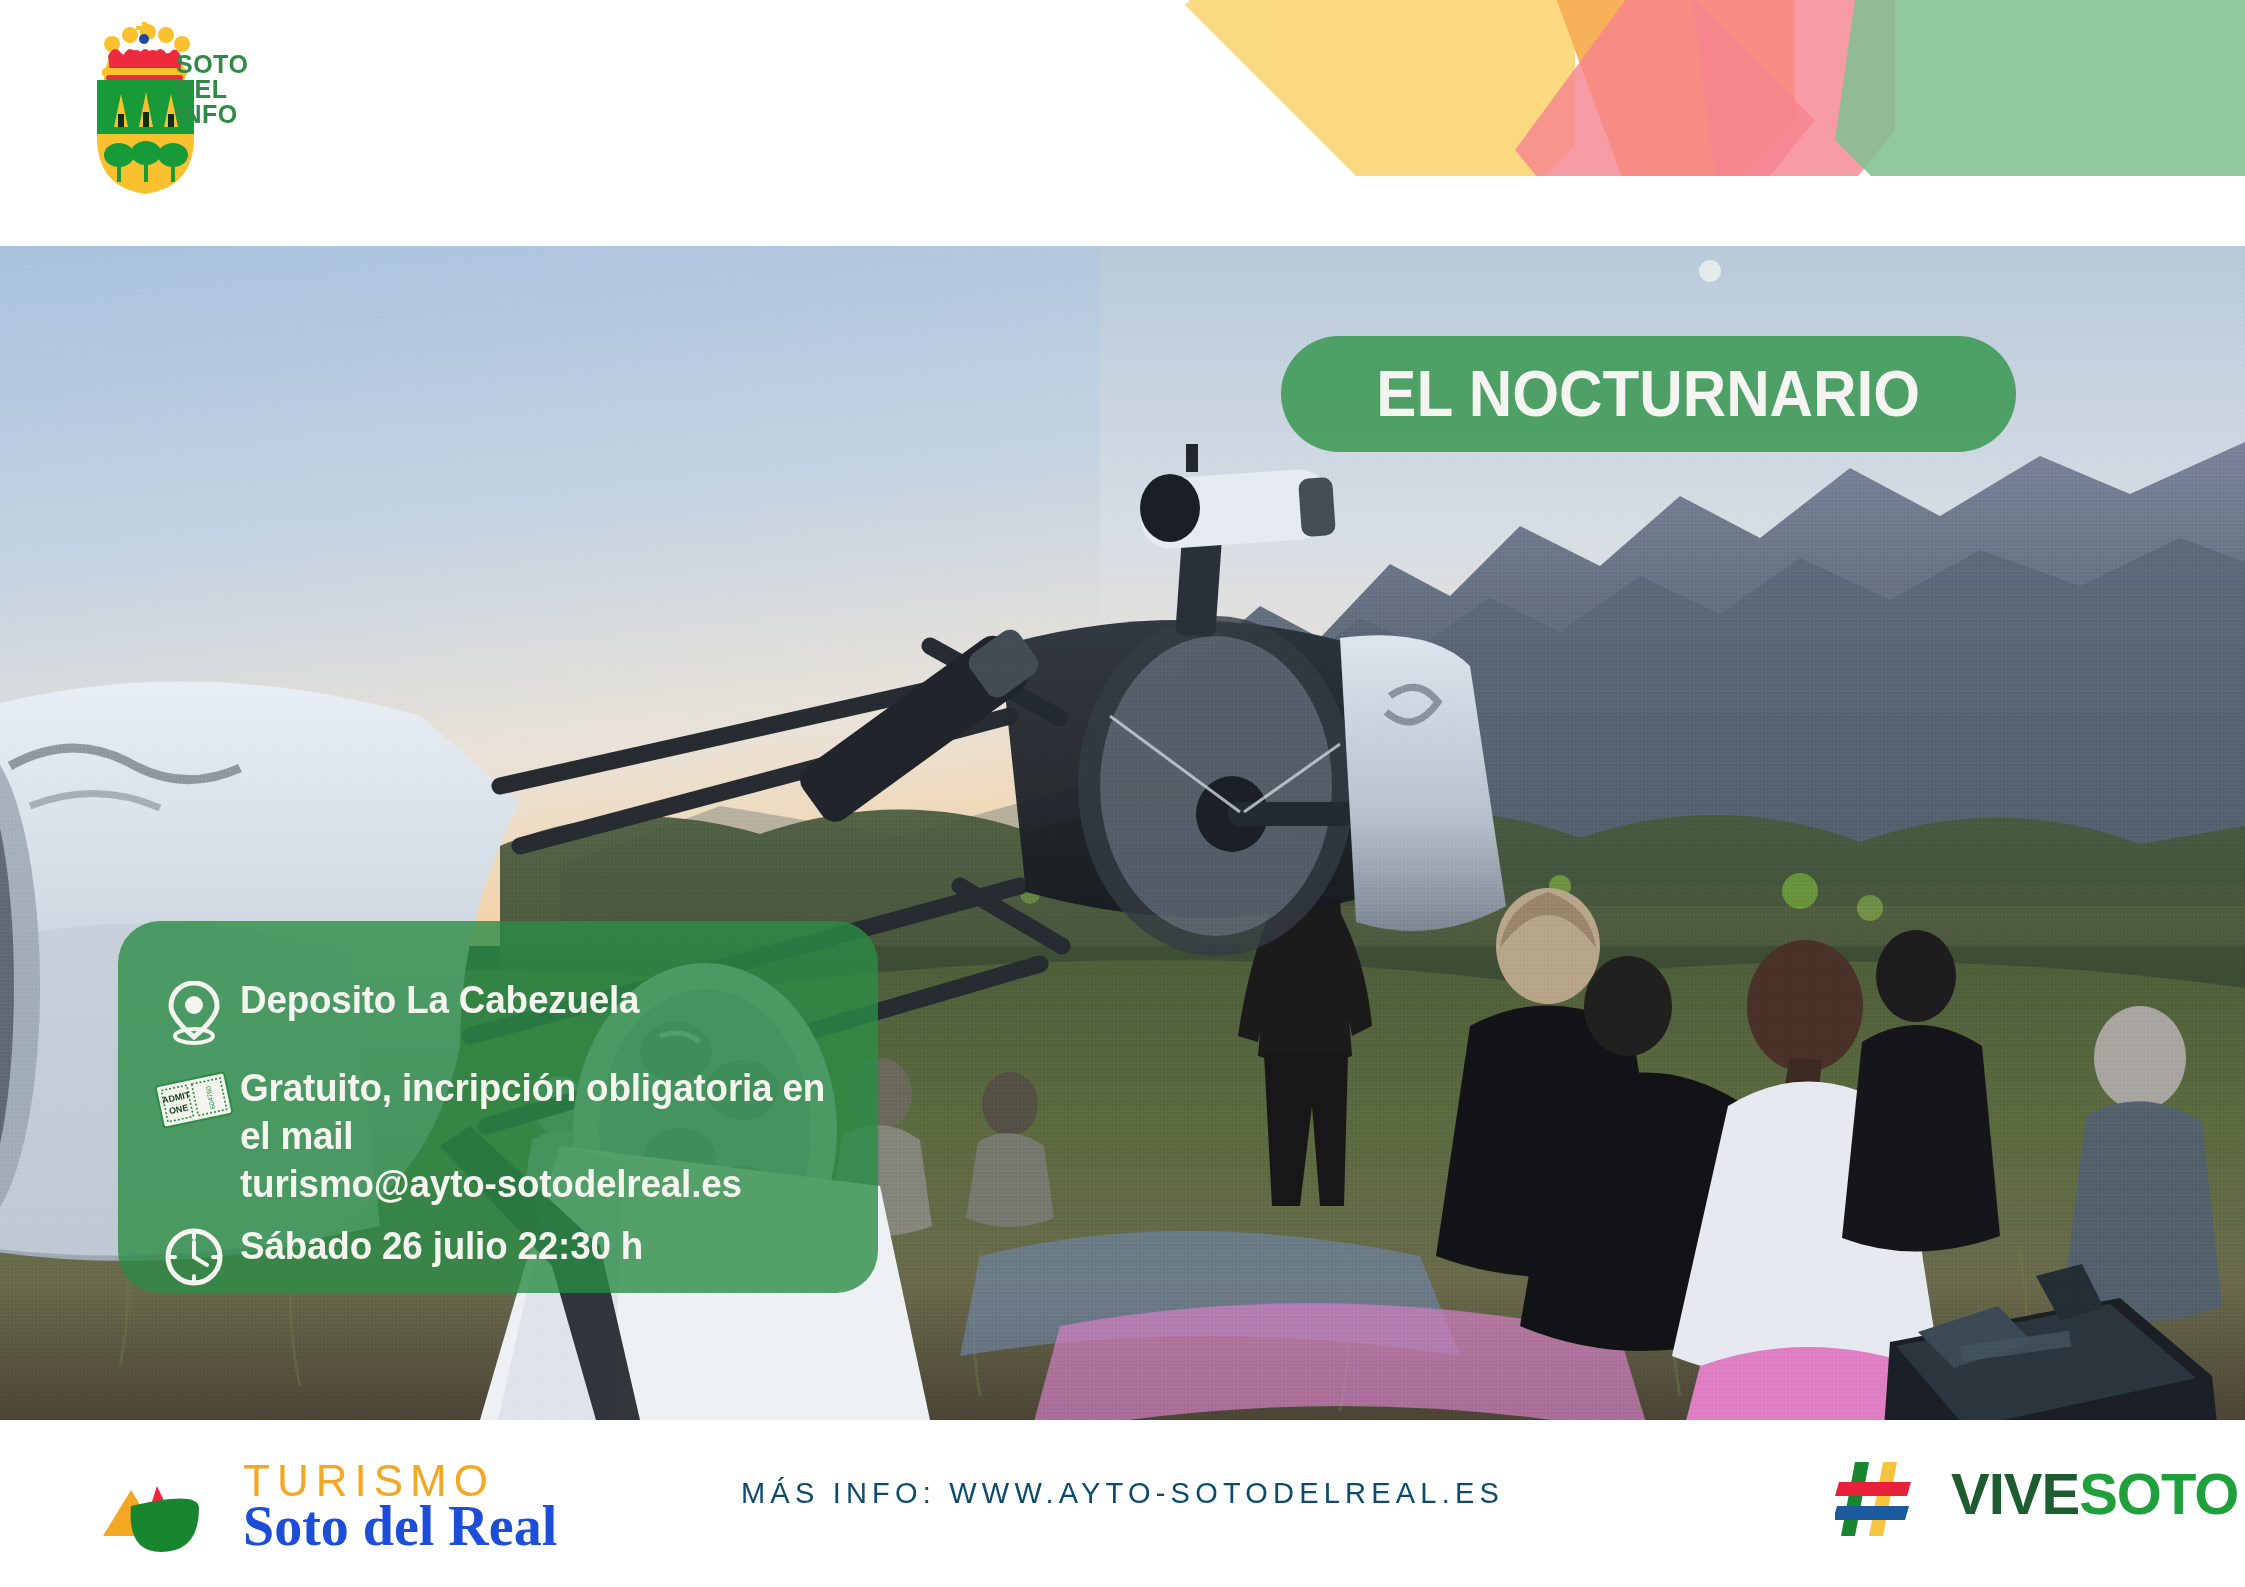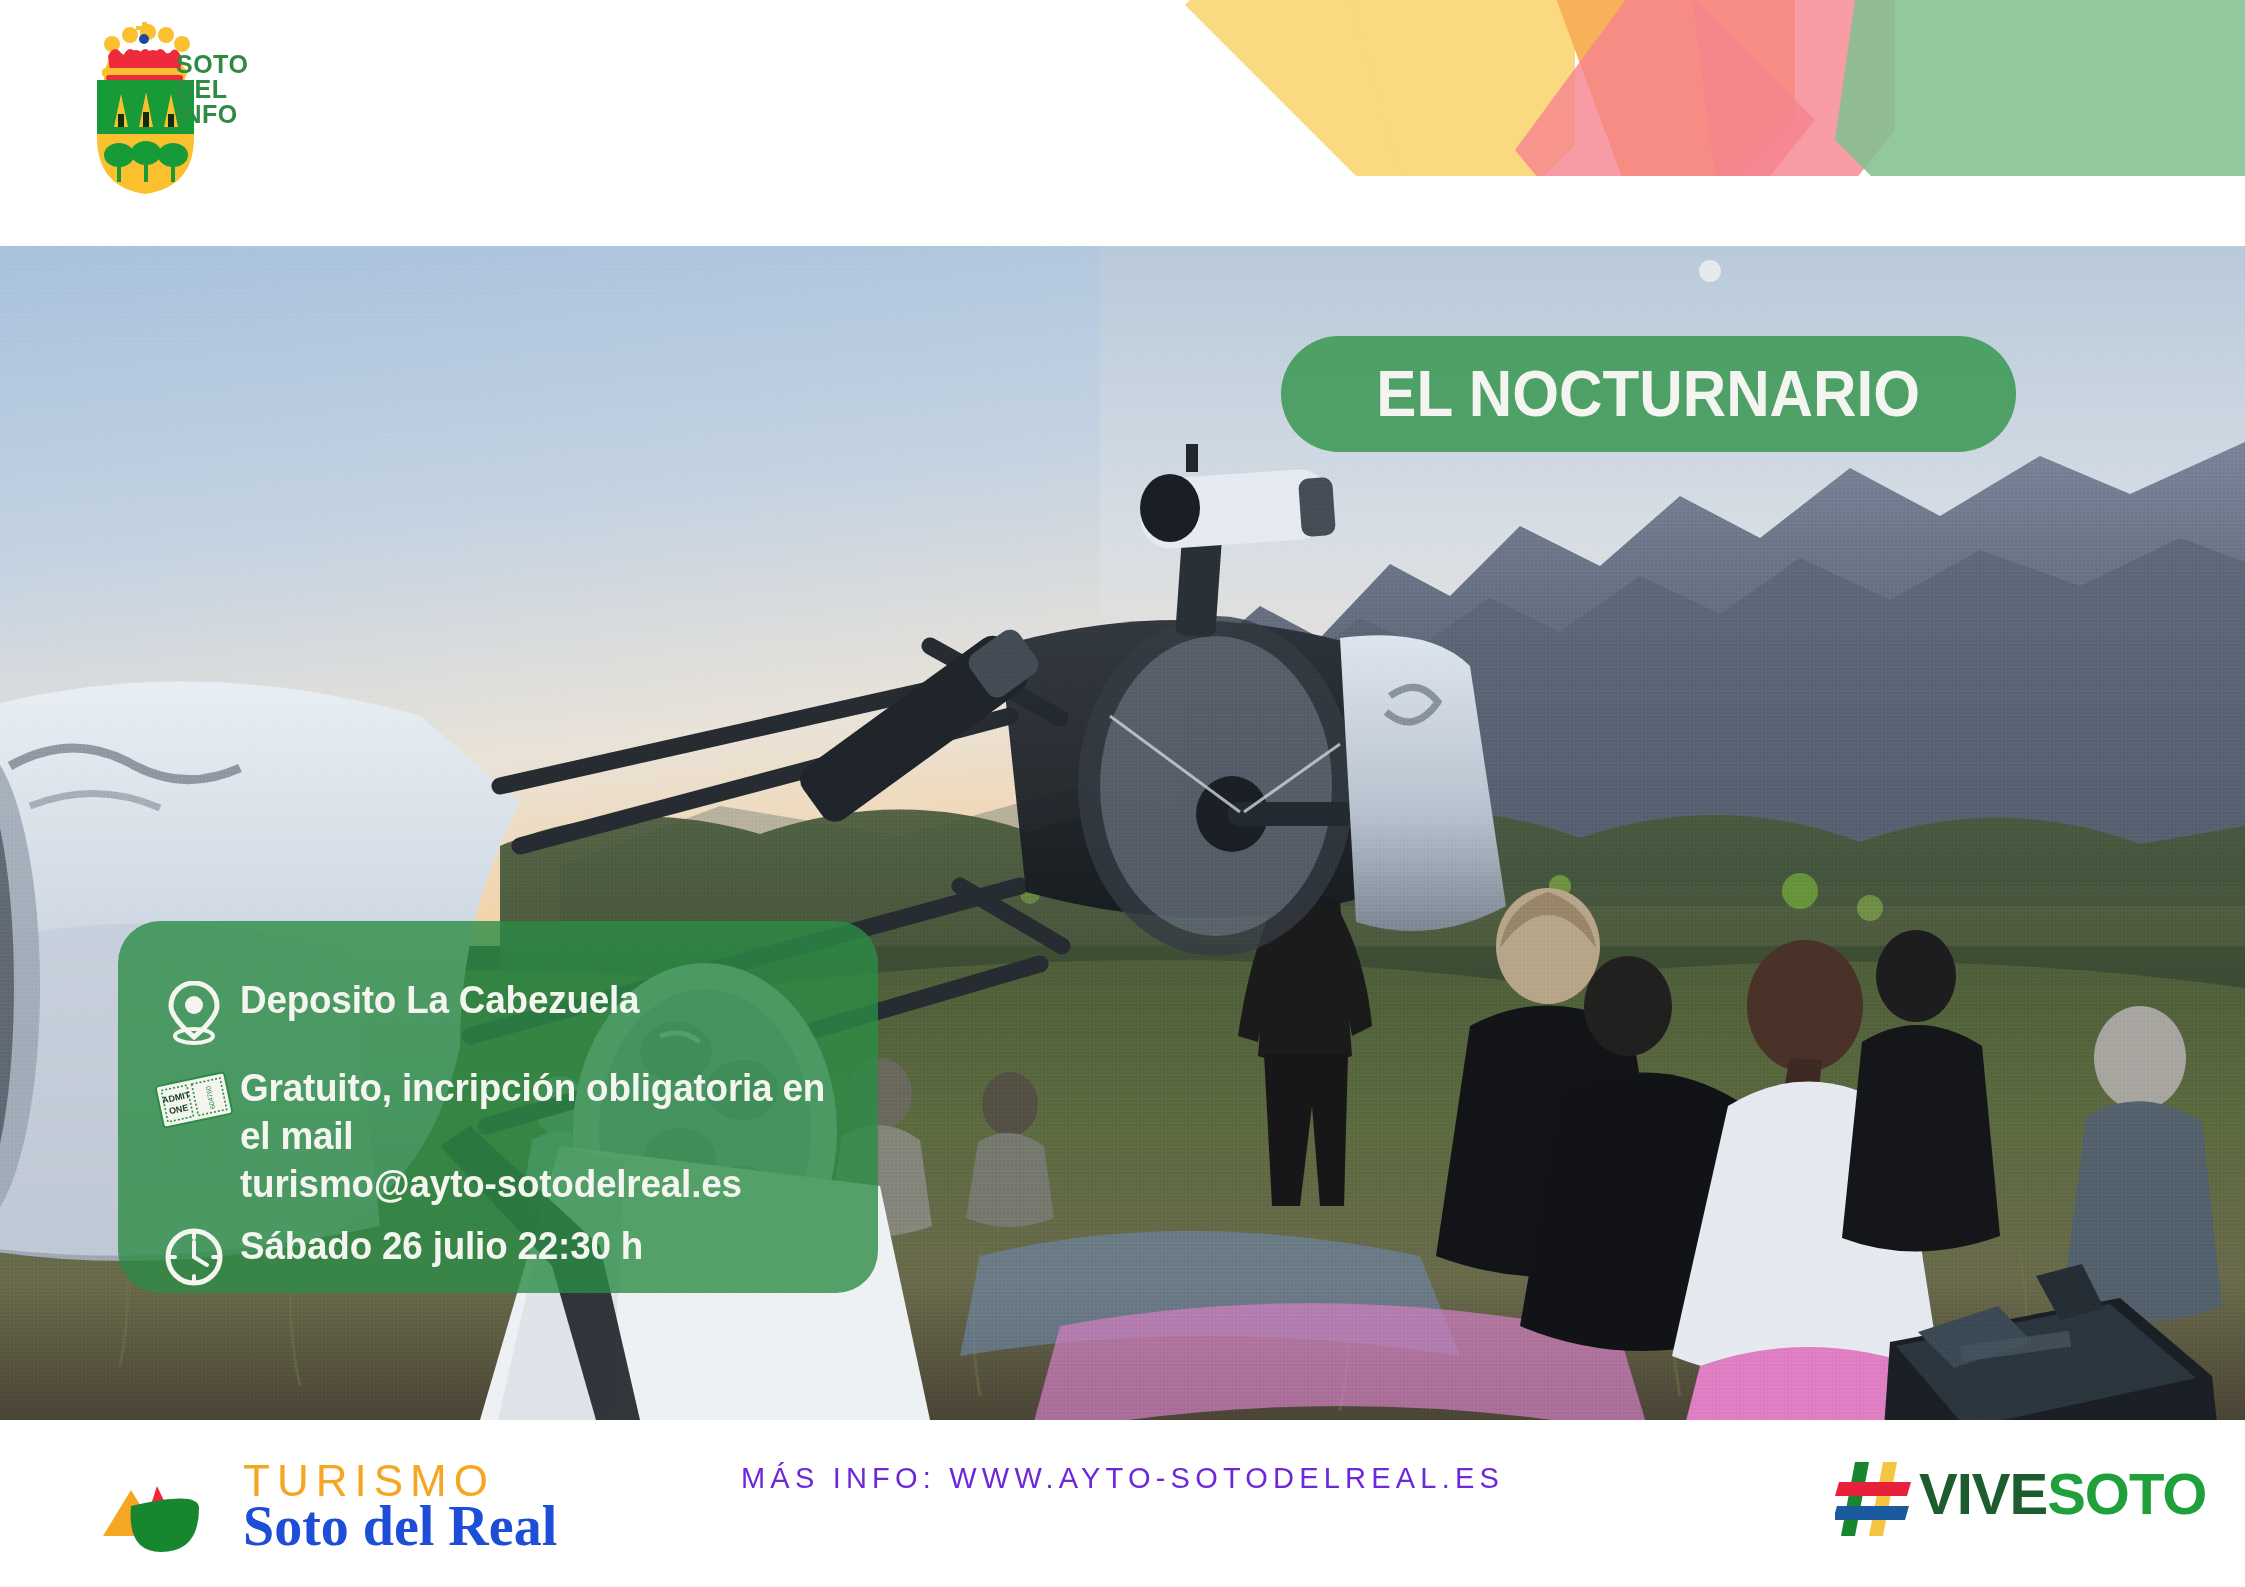--- a/index.html
+++ b/index.html
@@ -89,29 +89,29 @@
 
   .turismo { position:absolute; left:95px; top:30px; width:520px; height:110px; }
   .turismo-mark { position:absolute; left:0; top:18px; width:130px; height:90px; }
   .turismo-mark svg { display:block; width:100%; height:100%; }
   .turismo-top { position:absolute; left:148px; top:6px;
       color:#f5a623; font-size:44px; letter-spacing:7px; font-weight:400; }
   .turismo-bot { position:absolute; left:148px; top:44px;
       color:#1d4ed8; font-family:"Liberation Serif", serif; font-weight:bold;
       font-size:56px; letter-spacing:0px; }
 
-  .moreinfo { position:absolute; left:0; right:0; top:42px; text-align:center;
-      color:#6d28d9; font-size:29px; letter-spacing:5.2px; font-weight:400; }
+  .moreinfo { position:absolute; left:0; right:0; top:57px; text-align:center;
+      color:#0c4a6e; font-size:29px; letter-spacing:5.2px; font-weight:400; }
 
   .vivesoto { position:absolute; right:30px; top:38px; width:380px; height:86px; }
   .vs-hash { position:absolute; left:0; top:4px; width:78px; height:74px; }
   .vs-hash svg { display:block; width:100%; height:100%; }
   .vs-word { position:absolute; left:84px; top:2px; font-weight:bold; font-size:58px;
              letter-spacing:-1px; white-space:nowrap; }
-  .vs-vive { color:#1d5c2e; }
+  .vs-vive { color:#1d5c2e;margin-left:32px; }
   .vs-soto { color:#20a03b; }
 </style>
 </head>
 <body>
 
 <div class="poster">
 
   <div class="header">
 
     <div class="crest">

